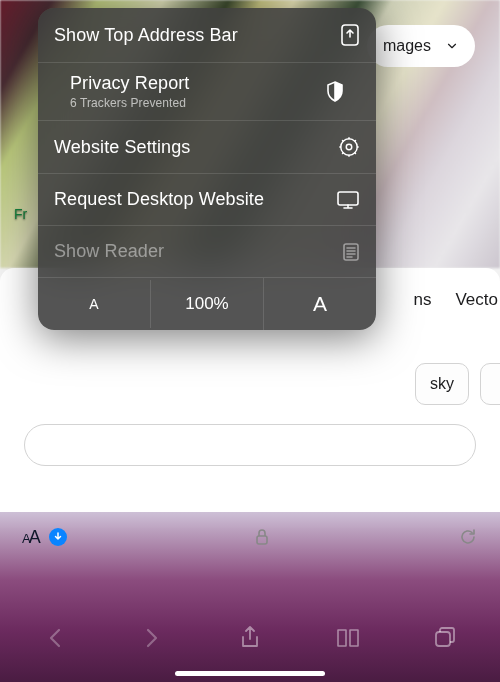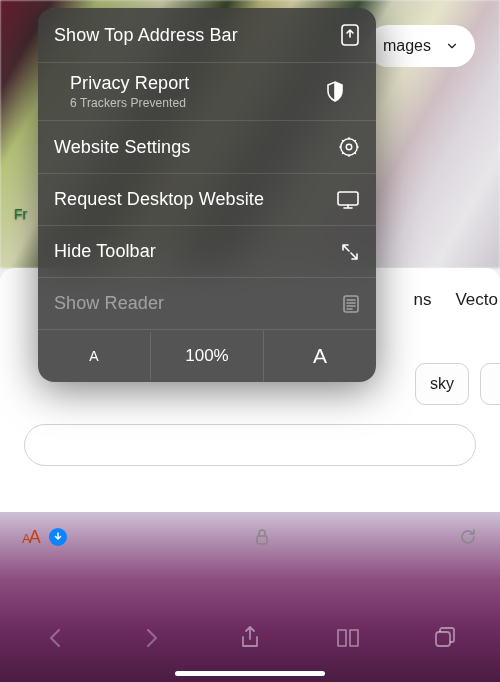--- a/index.html
+++ b/index.html
@@ -159,21 +159,21 @@
     left: 0; right: 0;
     top: 516px;
     height: 42px;
     display: flex;
     align-items: center;
     padding: 0 22px;
   }
   .addrbar .spacer { flex: 1; }
   .addrbar .aa {
     font-size: 18px;
-    color: #c2410c;
+    color: #0f172a;
     letter-spacing: -2px;
   }
   .addrbar .dl-dot {
     width: 18px; height: 18px;
     border-radius: 50%;
     background: #0a84ff;
     margin-left: 10px;
     display: inline-flex;
     align-items: center;
     justify-content: center;
@@ -275,26 +275,20 @@
   </div>
 
   <div class="menu-item">
     <span>Request Desktop Website</span>
     <svg width="24" height="20" viewBox="0 0 24 20">
       <rect x="2" y="2" width="20" height="13" rx="2" class="icon-white"></rect>
       <path d="M8 18 h8 M12 15 v3" class="icon-white" stroke-linecap="round"></path>
     </svg>
   </div>
 
-  <div class="menu-item">
-    <span>Hide Toolbar</span>
-    <svg width="20" height="20" viewBox="0 0 20 20">
-      <path d="M3 8 V3 h5 M3 3 l6 6 M17 12 v5 h-5 M17 17 l-6-6" class="icon-white" stroke-linecap="round" stroke-linejoin="round"></path>
-    </svg>
-  </div>
 
 
   <div class="menu-item reader last">
     <span>Show Reader</span>
     <svg width="18" height="20" viewBox="0 0 18 20">
       <rect x="2" y="2" width="14" height="16" rx="2" class="icon-dim"></rect>
       <path d="M5 6h8 M5 9h8 M5 12h8 M5 15h5" class="icon-dim" stroke-linecap="round"></path>
     </svg>
   </div>
 

